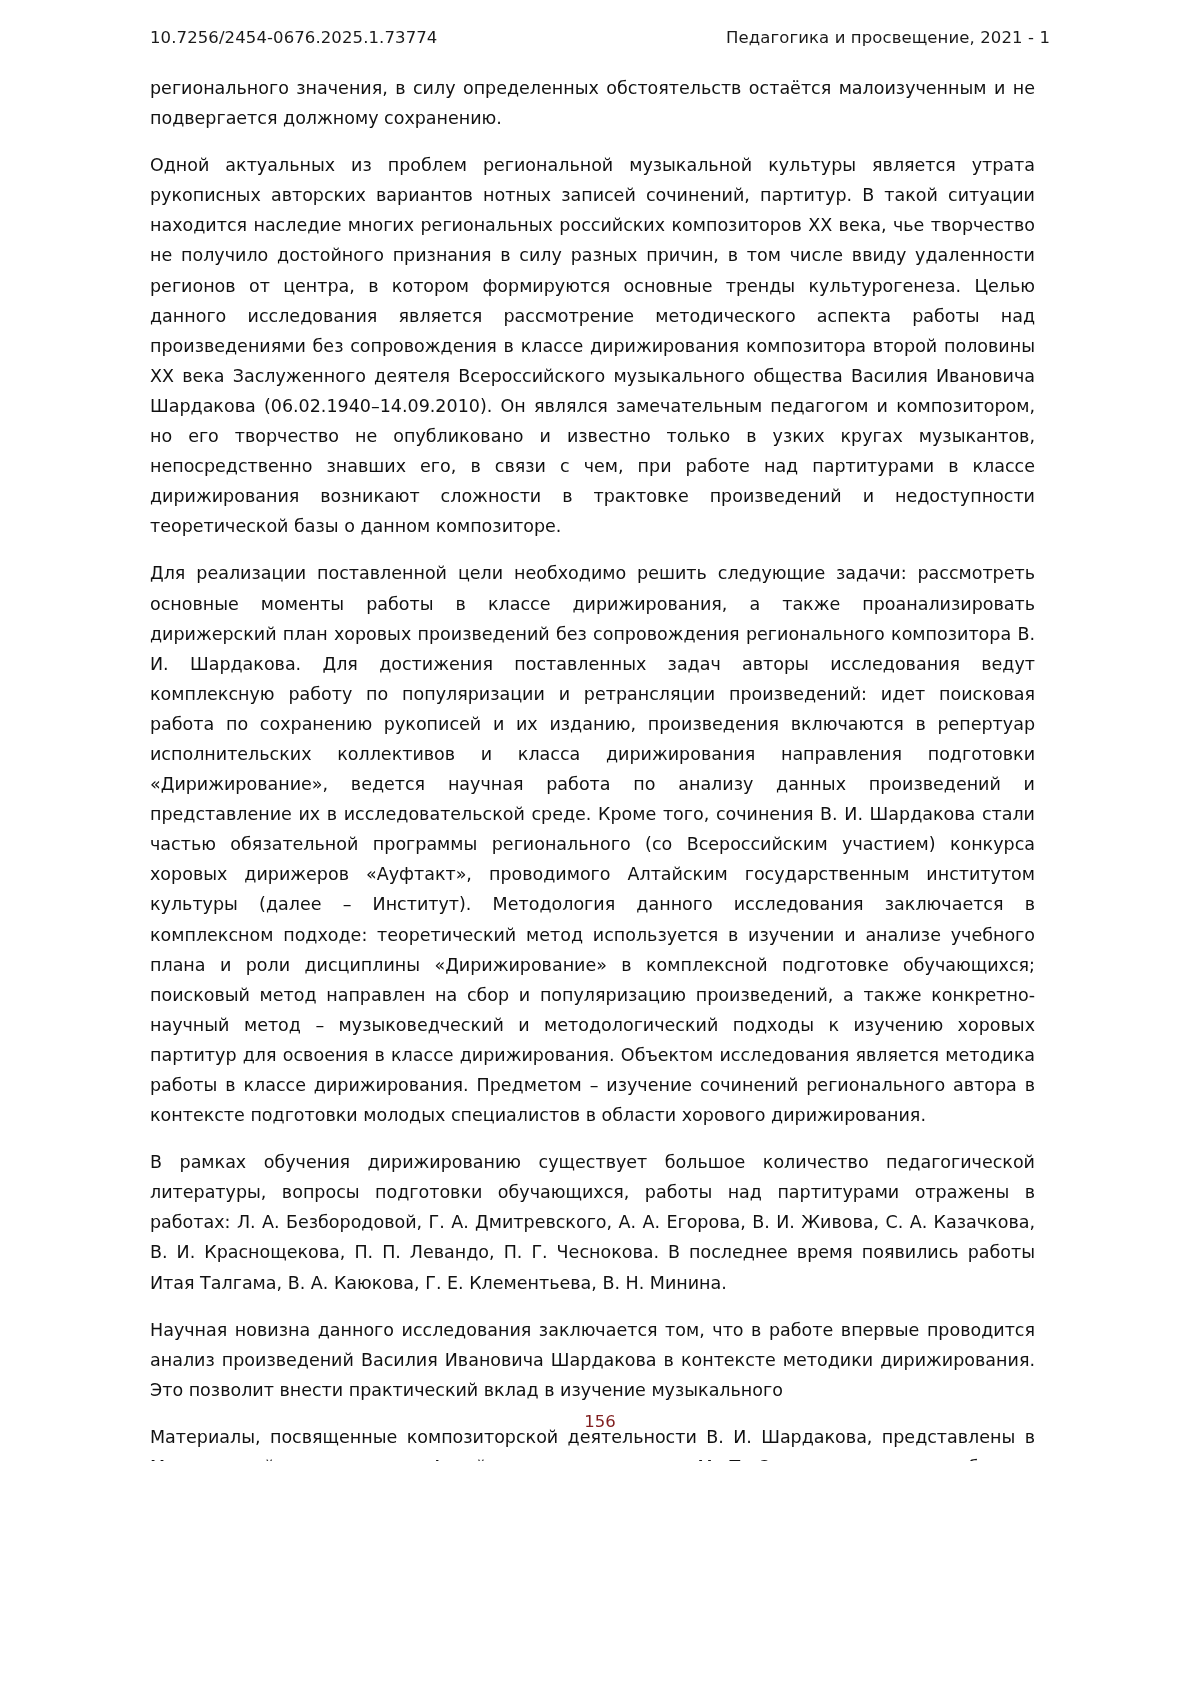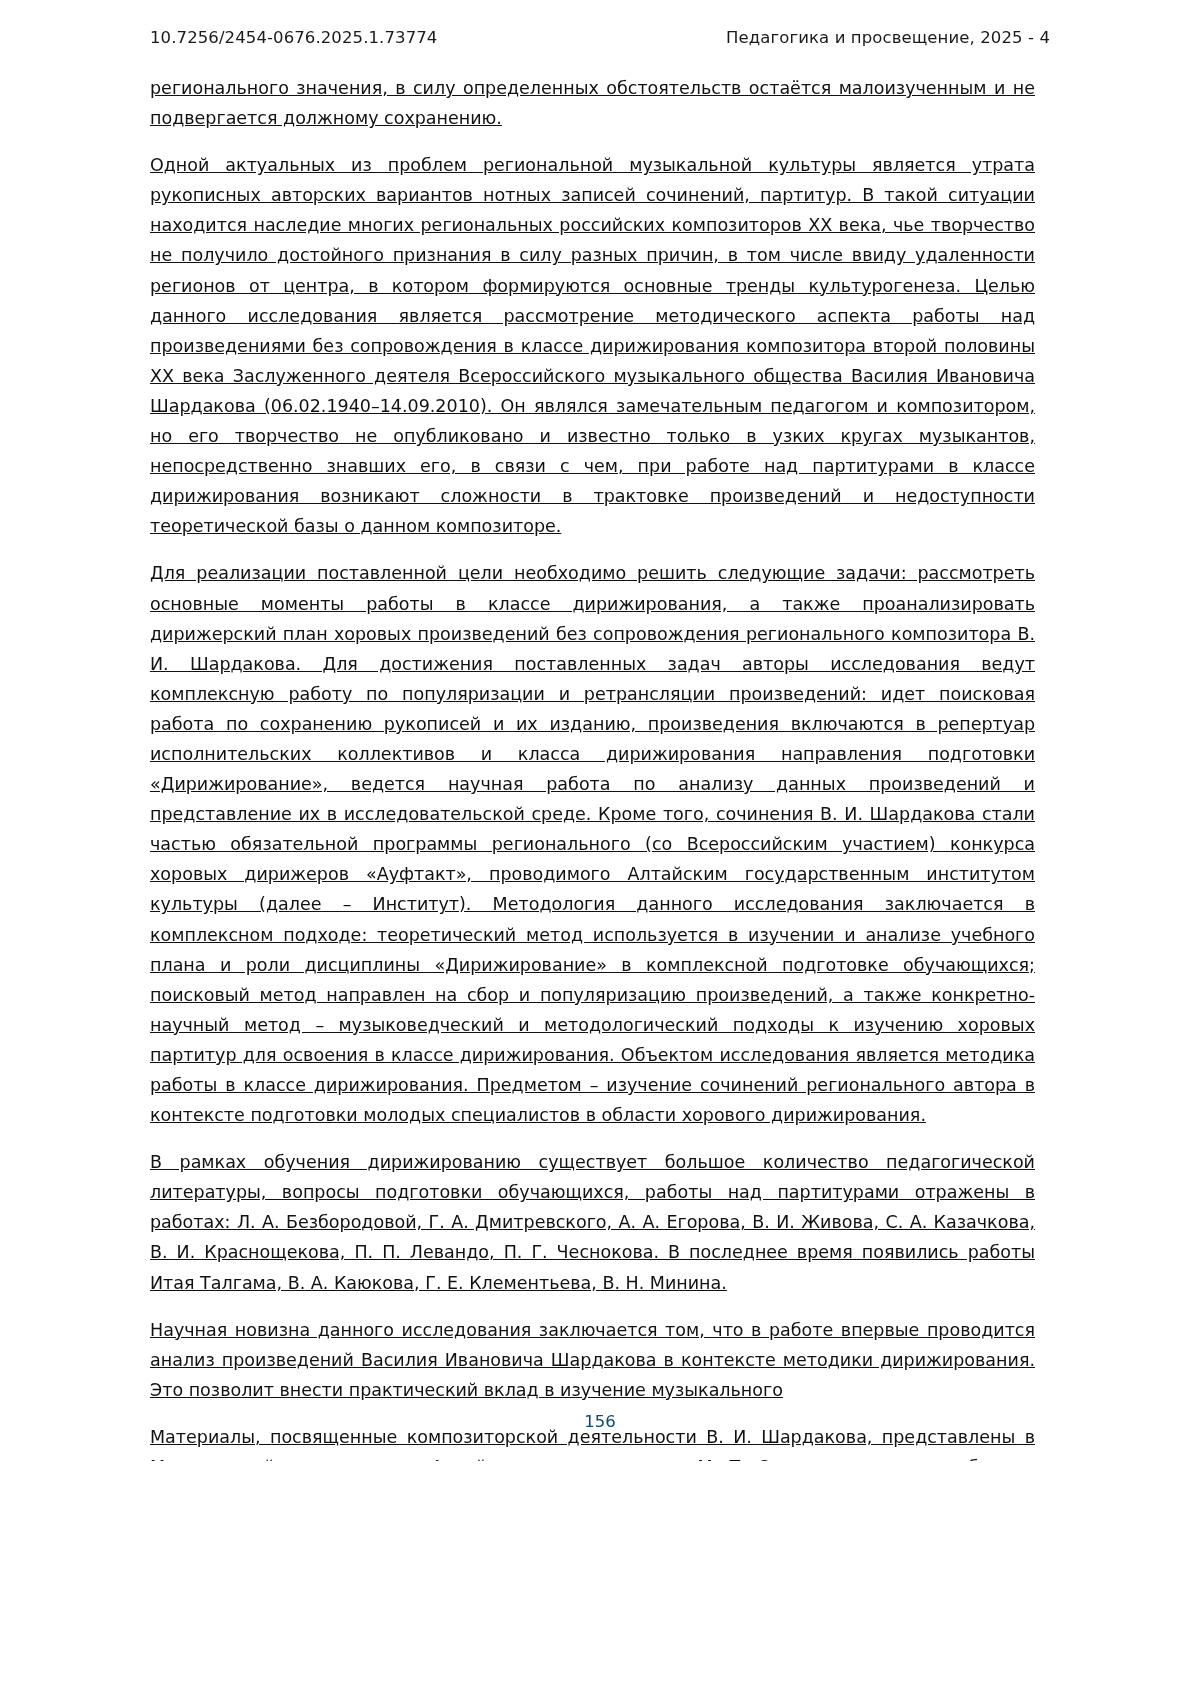--- a/index.html
+++ b/index.html
@@ -36,40 +36,39 @@
   }
   .content {
     font-size: 17.5px;
     line-height: 1.72;
     text-align: justify;
     color: #111111;
   }
   .content p {
     margin: 0 15px 17px 0;
     text-indent: 0;
-    text-decoration: underline;
   }
   .footer {
     position: absolute;
     left: 0;
     right: 0;
     bottom: 30px;
     text-align: center;
     font-size: 16.5px;
-    color: #0c4a6e;
+    color: #7f1d1d;
   }
 </style>
 </head>
 <body>
 
 <div class="page">
 
   <div class="header">
     <span class="doi">10.7256/2454-0676.2025.1.73774</span>
-    <span class="journal">Педагогика и просвещение, 2025 - 4</span>
+    <span class="journal">Педагогика и просвещение, 2021 - 1</span>
   </div>
 
   <div class="content">
     <p>регионального значения, в силу определенных обстоятельств остаётся малоизученным и не подвергается должному сохранению.</p>
     <p>Одной актуальных из проблем региональной музыкальной культуры является утрата рукописных авторских вариантов нотных записей сочинений, партитур. В такой ситуации находится наследие многих региональных российских композиторов XX века, чье творчество не получило достойного признания в силу разных причин, в том числе ввиду удаленности регионов от центра, в котором формируются основные тренды культурогенеза. Целью данного исследования является рассмотрение методического аспекта работы над произведениями без сопровождения в классе дирижирования композитора второй половины XX века Заслуженного деятеля Всероссийского музыкального общества Василия Ивановича Шардакова (06.02.1940–14.09.2010). Он являлся замечательным педагогом и композитором, но его творчество не опубликовано и известно только в узких кругах музыкантов, непосредственно знавших его, в связи с чем, при работе над партитурами в классе дирижирования возникают сложности в трактовке произведений и недоступности теоретической базы о данном композиторе.</p>
     <p>Для реализации поставленной цели необходимо решить следующие задачи: рассмотреть основные моменты работы в классе дирижирования, а также проанализировать дирижерский план хоровых произведений без сопровождения регионального композитора В. И. Шардакова. Для достижения поставленных задач авторы исследования ведут комплексную работу по популяризации и ретрансляции произведений: идет поисковая работа по сохранению рукописей и их изданию, произведения включаются в репертуар исполнительских коллективов и класса дирижирования направления подготовки «Дирижирование», ведется научная работа по анализу данных произведений и представление их в исследовательской среде. Кроме того, сочинения В. И. Шардакова стали частью обязательной программы регионального (со Всероссийским участием) конкурса хоровых дирижеров «Ауфтакт», проводимого Алтайским государственным институтом культуры (далее – Институт). Методология данного исследования заключается в комплексном подходе: теоретический метод используется в изучении и анализе учебного плана и роли дисциплины «Дирижирование» в комплексной подготовке обучающихся; поисковый метод направлен на сбор и популяризацию произведений, а также конкретно-научный метод – музыковедческий и методологический подходы к изучению хоровых партитур для освоения в классе дирижирования. Объектом исследования является методика работы в классе дирижирования. Предметом – изучение сочинений регионального автора в контексте подготовки молодых специалистов в области хорового дирижирования.</p>
     <p>В рамках обучения дирижированию существует большое количество педагогической литературы, вопросы подготовки обучающихся, работы над партитурами отражены в работах: Л. А. Безбородовой, Г. А. Дмитревского, А. А. Егорова, В. И. Живова, С. А. Казачкова, В. И. Краснощекова, П. П. Левандо, П. Г. Чеснокова. В последнее время появились работы Итая Талгама, В. А. Каюкова, Г. Е. Клементьева, В. Н. Минина.</p>
     <p>Научная новизна данного исследования заключается том, что в работе впервые проводится анализ произведений Василия Ивановича Шардакова в контексте методики дирижирования. Это позволит внести практический вклад в изучение музыкального</p>
     <p>Материалы, посвященные композиторской деятельности В. И. Шардакова, представлены в Музыкальной энциклопедии Алтайского края в статье М. Т. Стюхина, а также работами авторов статьи – репертуарных сборниках и представлением композиторской деятельности в конференциях.</p>
   </div>

